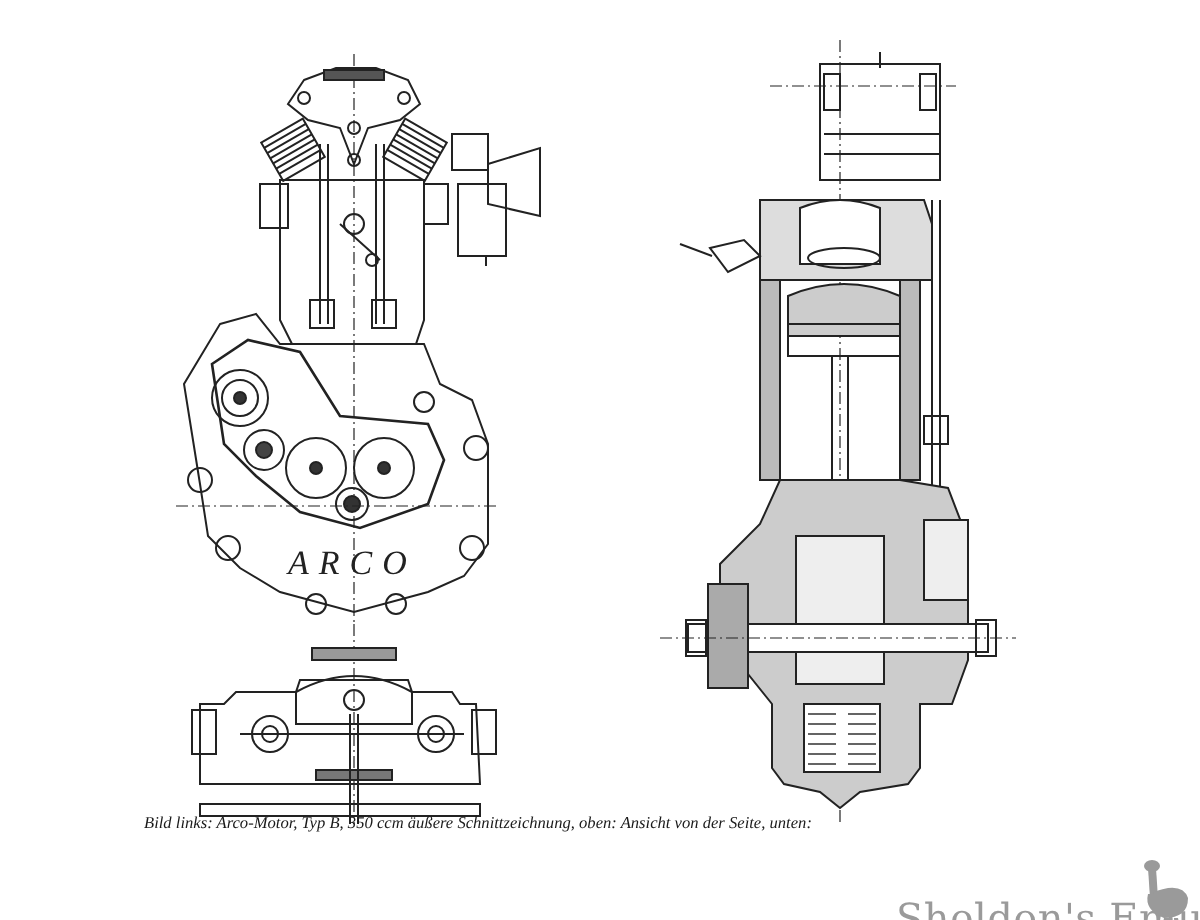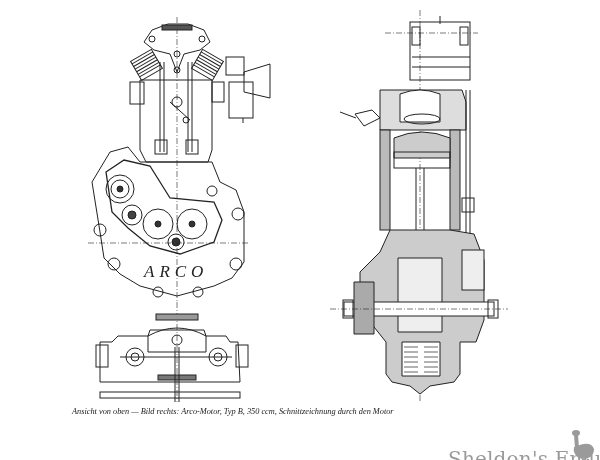--- a/index.html
+++ b/index.html
@@ -1,17 +1,17 @@
 <!DOCTYPE html>
 <html><head>
 <meta charset="utf-8">
 <style>
   html, body { margin:0; padding:0; background:#ffffff; }
   body { width:600px; height:460px; position:relative; overflow:hidden; font-family:"DejaVu Serif", serif; }
-  .figure { position:absolute; left:0; top:2px; width:524px; height:400px; }
+  .figure { position:absolute; left:0; top:12px; width:524px; height:400px; }
   .figure svg { position:absolute; left:0; top:0; }
   .caption { position:absolute; left:72px; top:407px; width:460px; font-family:"Liberation Serif", serif; font-style:italic; font-size:8.3px; line-height:9.5px; color:#1a1a1a; }
   .watermark { position:absolute; left:420px; top:441px; width:180px; height:35px; }
   .watermark-text { position:absolute; left:28px; top:6px; font-family:"DejaVu Serif", serif; font-size:20px; color:#9a9a9a; white-space:nowrap; letter-spacing:0.2px; }
   .emu { position:absolute; left:148px; top:-14px; }
 </style>
 </head>
 <body>
 
 <div class="figure">
@@ -171,21 +171,21 @@
             <line x1="424" y1="370" x2="438" y2="370"></line>
         </g>
 
         <rect x="462" y="248" width="22" height="40" fill="#eee"></rect>
       </g>
     </g>
   </svg>
 </div>
 
 <div class="caption">
-  <div>Ansicht von oben  —  Bild rechts:  Arco-Motor, Typ B, 350 ccm, Schnittzeichnung durch den Motor</div>
+  <div>Bild links:  Arco-Motor, Typ B, 350 ccm äußere Schnittzeichnung, oben: Ansicht von der Seite, unten:</div>
 </div>
 
 <div class="watermark">
   <span class="watermark-text">Sheldon's Emu</span>
   <svg class="emu" width="30" height="48" viewBox="0 0 30 48">
     <g fill="#9a9a9a">
       <ellipse cx="8" cy="6" rx="4" ry="3"></ellipse>
       <path d="M6 7 L10 7 L11 22 L7 22 Z"></path>
       <path d="M6 20 Q4 28 14 32 Q26 32 26 22 Q24 16 16 17 Q10 18 8 20 Z"></path>
       <path d="M14 32 L12 42 L8 46 L14 46 L15 40 L17 32 Z"></path>

